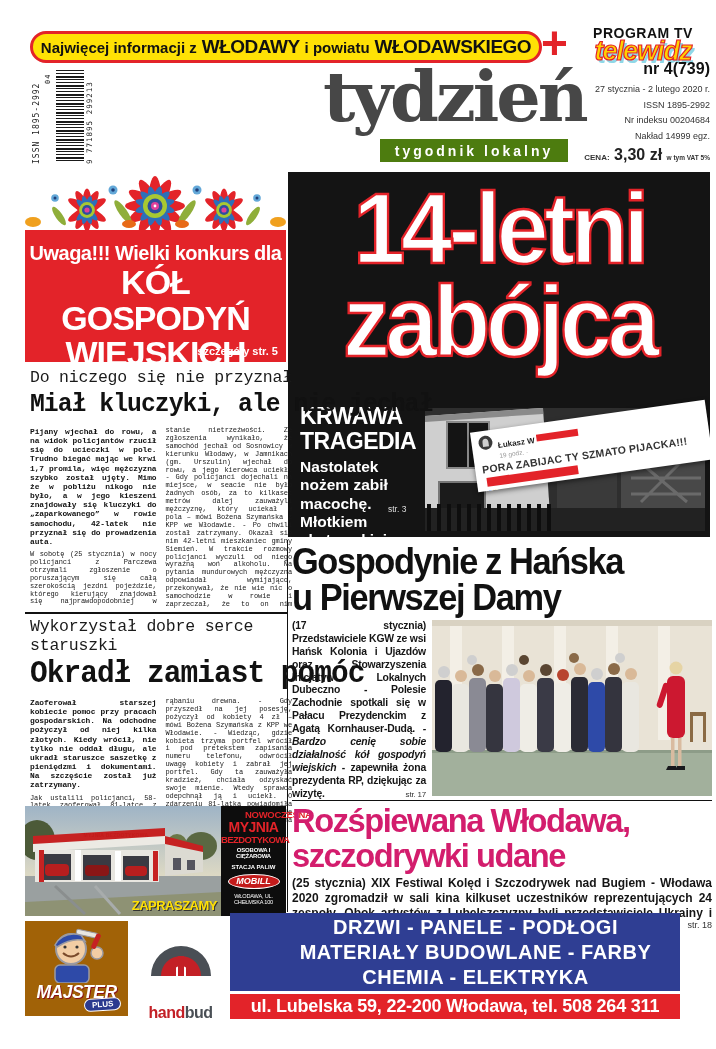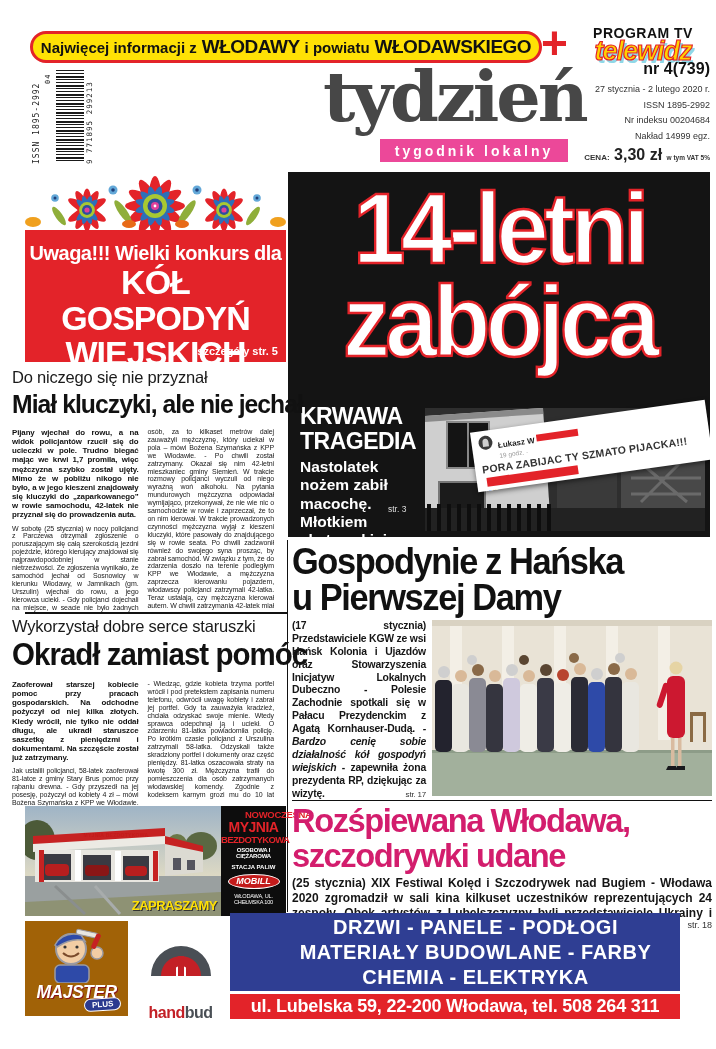--- a/index.html
+++ b/index.html
@@ -18,21 +18,21 @@
   .telewidz { left:572px; top:36px; width:142px; text-align:center; font-size:27px; font-weight:800; font-style:italic;
               color:#ffd200; -webkit-text-stroke:1.2px #e32329; text-shadow:2.5px 2.5px 0 #8fd8e8; letter-spacing:-1px;}
 
   
   .vtext { writing-mode:vertical-rl; transform:rotate(180deg); font-size:8px; letter-spacing:1px; color:#222; font-family:"DejaVu Sans Mono", monospace;}
   .bars { left:56px; top:70px; width:28px; height:92px;
           background:repeating-linear-gradient(180deg,#1a1a1a 0 1.5px,#fff 1.5px 3px,#1a1a1a 3px 4px,#fff 4px 6.5px,#1a1a1a 6.5px 8px,#fff 8px 9px); }
   .nowybox { left:95px; top:69px; width:223px; height:93px; background:#e32329; display:flex; align-items:center; justify-content:center; }
   .nowy { font-family:"DejaVu Serif", serif; font-weight:700; font-size:64px; color:#fff; letter-spacing:-2px; line-height:1;}
   .tydzien { left:323px; top:62px; font-family:"DejaVu Serif", serif; font-weight:700; font-size:70px; color:#474747; letter-spacing:-3px; line-height:1;}
-  .tygstrip { left:380px; top:139px; width:188px; height:23px; background:#ec4899; display:flex; align-items:center; justify-content:center;}
+  .tygstrip { left:380px; top:139px; width:188px; height:23px; background:#4d7c0f; display:flex; align-items:center; justify-content:center;}
   .tygstrip span { color:#fff; font-weight:700; font-size:14px; letter-spacing:3px; }
   .mhinfo { left:556px; top:60px; width:154px; text-align:right; }
   .mhinfo .nr { font-size:16px; font-weight:800; color:#111; margin-bottom:6px;}
   .mhinfo .ln { font-size:9px; color:#333; margin-bottom:5.5px;}
   .priceln { left:556px; top:146px; width:154px; text-align:right; white-space:nowrap;}
   .priceln .c1 { font-size:8px; font-weight:700; color:#333;}
   .priceln .c2 { font-size:16px; font-weight:800; color:#222;}
   .priceln .c3 { font-size:6.5px; font-weight:700; color:#333;}
 
   
@@ -62,21 +62,21 @@
   .fbtime { font-size:6.5px; color:#999;}
   .fbmsg { font-size:10.5px; font-weight:700; color:#333; line-height:1.2; margin-top:2px; letter-spacing:0.2px;}
   .fbredact2 { display:inline-block; width:92px; height:9px; background:#e32329; vertical-align:middle; margin-left:3px;}
   .fbreacts { margin-top:2px; display:flex; align-items:center; gap:2px;}
   .rdot { width:8px; height:8px; border-radius:50%; }
   .rdot.b { background:#4a80e8; border:1px solid #fff;}
   .rdot.y { background:#f5c33b; border:1px solid #fff; margin-left:-4px;}
   .rcount { font-size:7px; color:#888; }
 
   
-  .article { left:12px; width:262px; }
+  .article { left:30px; width:262px;font-family:Liberation Mono, monospace; }
   .kicker { font-size:16.5px; color:#1a1a1a; letter-spacing:-0.2px;}
   .ahead { font-weight:800; color:#111; letter-spacing:-1px; transform:scaleX(0.95); transform-origin:left; white-space:nowrap;}
   .cols { column-count:2; column-gap:9px; column-fill:auto; overflow:hidden; text-align:justify; }
   .lead { font-size:7.9px; font-weight:800; line-height:1.16; color:#111; margin-bottom:5px; letter-spacing:-0.1px;}
   .bodytxt { font-size:7px; line-height:1.13; color:#191919; letter-spacing:-0.1px;}
   .hr1 { left:25px; top:612px; width:262px; height:1.5px; background:#111;}
   .vr1 { left:287px; top:540px; width:1px; height:372px; background:#111;}
 
   
   .carwash { left:25px; top:806px; width:261px; height:110px; display:flex; }

